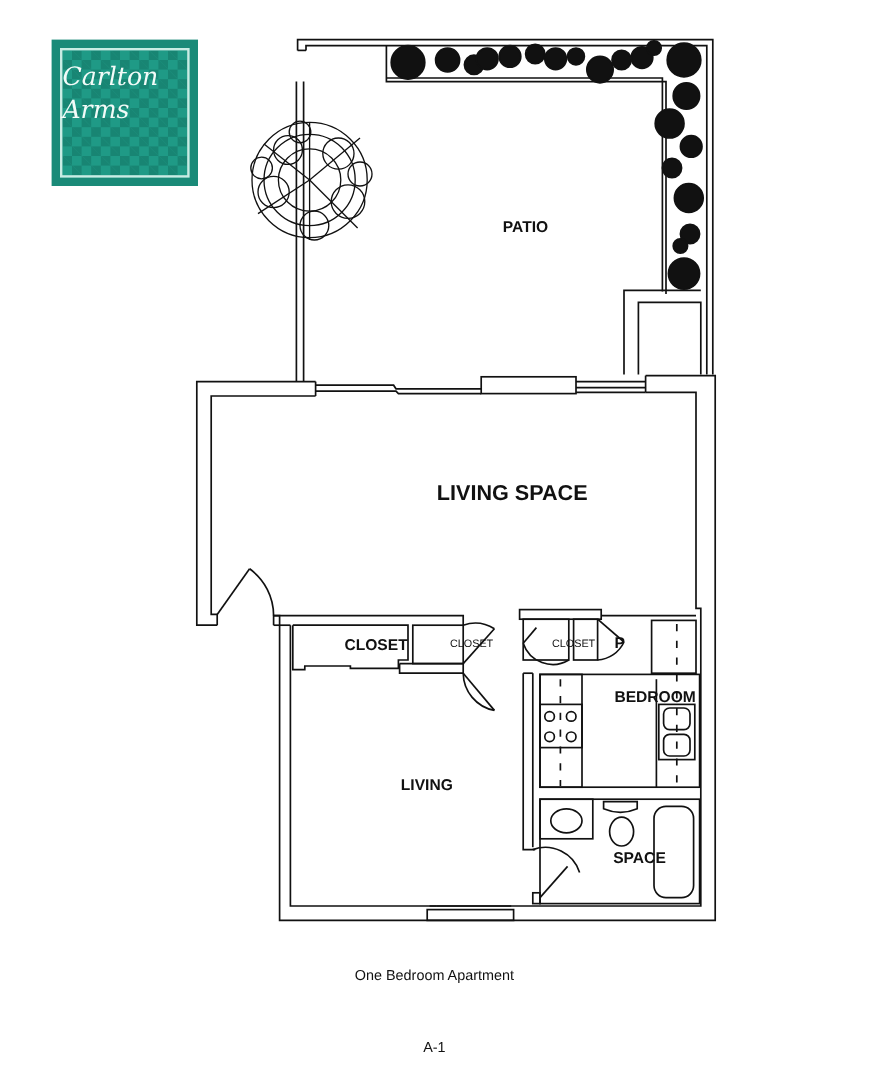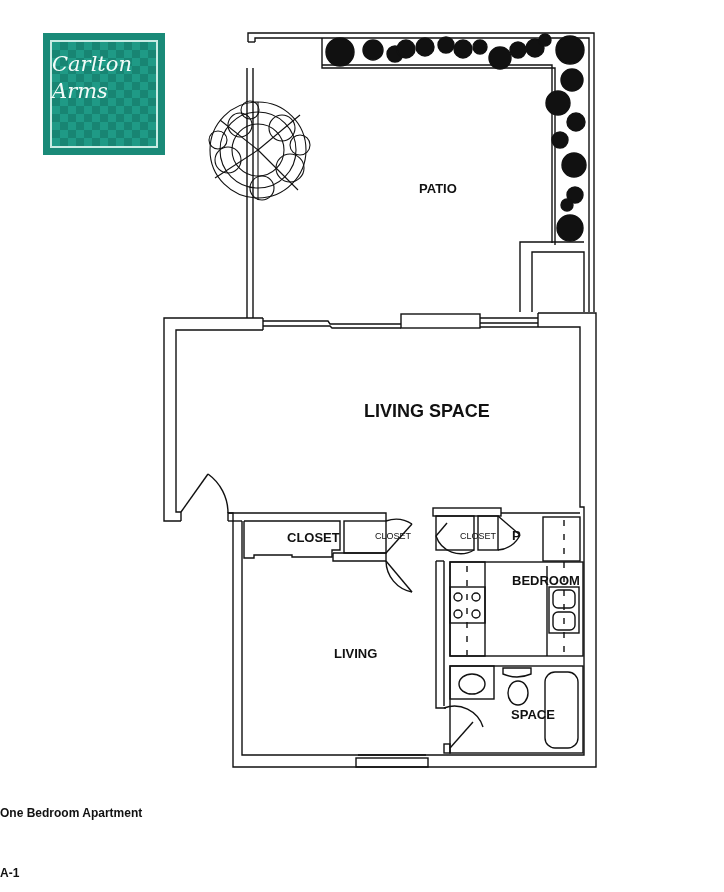--- a/index.html
+++ b/index.html
@@ -6,21 +6,21 @@
   body { width:724px; height:892px; position:relative; overflow:hidden; font-family:"Liberation Sans", sans-serif; }
   .logo { position:absolute; left:43px; top:33px; width:122px; height:122px; background:#1a8a78; }
   .logo-inner { position:absolute; left:7px; top:7px; width:104px; height:104px; border:2px solid #c9ece4;
     background-color:#1f9a86;
     background-image: linear-gradient(45deg, #188573 25%, transparent 25%, transparent 75%, #188573 75%),
                       linear-gradient(45deg, #188573 25%, transparent 25%, transparent 75%, #188573 75%);
     background-size:16px 16px; background-position:0 0, 8px 8px; }
   .logo-text { position:absolute; left:0; right:0; text-align:left; color:#f2fbf8; font-family:"DejaVu Serif", serif; font-style:italic; font-size:21px; line-height:25px; }
   svg { position:absolute; left:0; top:0; }
   .lbl { position:absolute; font-weight:bold; color:#111; white-space:nowrap;margin-left:28px; }
-  .caption { position:absolute; left:0; width:724px; text-align:left; font-weight:bold; font-size:12px; color:#111; }
+  .caption { position:absolute; left:0; width:724px; text-align:center; font-weight:normal; font-size:12px; color:#111; }
 </style>
 </head>
 <body>
 
 <div class="logo">
   <div class="logo-inner">
     <div class="logo-text" style="top:10px">Carlton</div>
     <div class="logo-text" style="top:37px">Arms</div>
   </div>
 </div>

